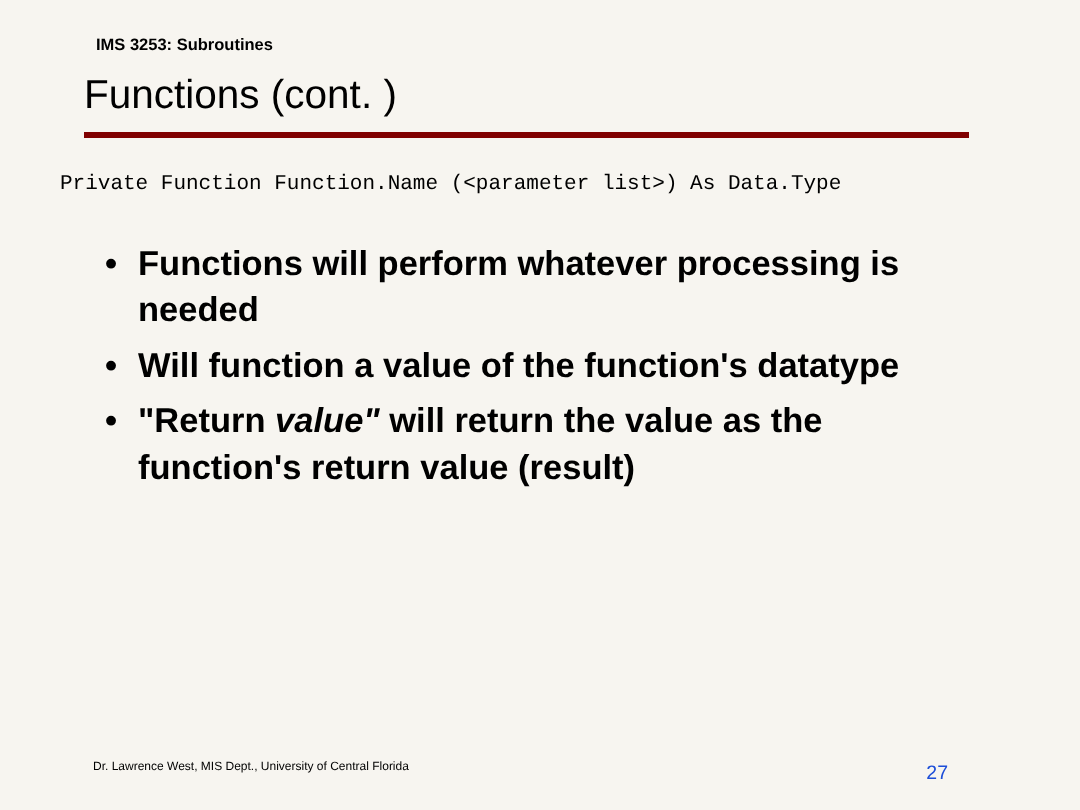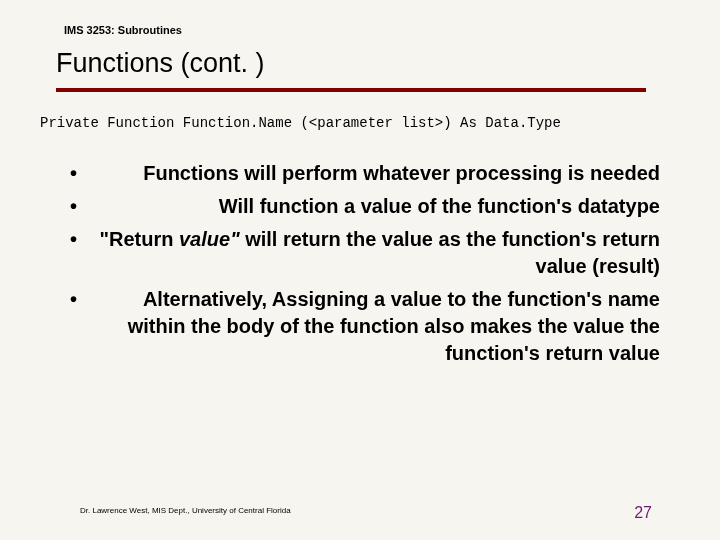--- a/index.html
+++ b/index.html
@@ -23,55 +23,53 @@
   position:absolute;top:88px;left:56px;
   width:590px;height:4px;background:#800000;
 }
 .code-line{
   position:absolute;top:115px;left:40px;right:20px;
   font-family:"Courier New",Courier,monospace;
   font-size:14px;color:#000;white-space:nowrap;
 }
 .bullets{
   position:absolute;top:160px;left:70px;right:60px;
-  font-size:20px;font-weight:bold;color:#000;
+  font-size:23px;font-weight:bold;color:#000;
   line-height:1.35;
-  text-align:right;
 }
 .bullets ul{list-style:none;margin:0;padding:0}
 .bullets li{
   position:relative;padding-left:22px;margin-bottom:6px;
 }
 .bullets li::before{
   content:"•";position:absolute;left:0;top:0;
 }
 .em{font-style:italic}
 .footer{
-  position:absolute;bottom:24px;left:80px;
+  position:absolute;bottom:24px;left:62px;
   font-size:8px;color:#000;line-height:1.2;
 }
 .pagenum{
-  position:absolute;bottom:18px;right:68px;
-  font-size:16px;color:#701a75;
+  position:absolute;bottom:18px;right:88px;
+  font-size:13px;color:#1d4ed8;
 }
 </style>
 </head>
 <body>
 
 <div class="header-course">IMS 3253: Subroutines</div>
 <div class="title">Functions (cont. )</div>
 <div class="rule"></div>
 
 <div class="code-line">Private Function Function.Name (&lt;parameter list&gt;) As Data.Type</div>
 
 <div class="bullets">
   <ul>
     <li><span>Functions will perform whatever processing is needed</span></li>
     <li><span>Will function a value of the function's datatype</span></li>
     <li><span>"Return </span><span class="em">value"</span><span> will return the value as the function's return value (result)</span></li>
-    <li><span>Alternatively, Assigning a value to the function's name within the body of the function also makes the value the function's return value</span></li>
   </ul>
 </div>
 
 <div class="footer">
   <div>Dr. Lawrence West, MIS Dept., University of Central Florida</div>
 </div>
 <div class="pagenum">27</div>
 
 </body></html>

